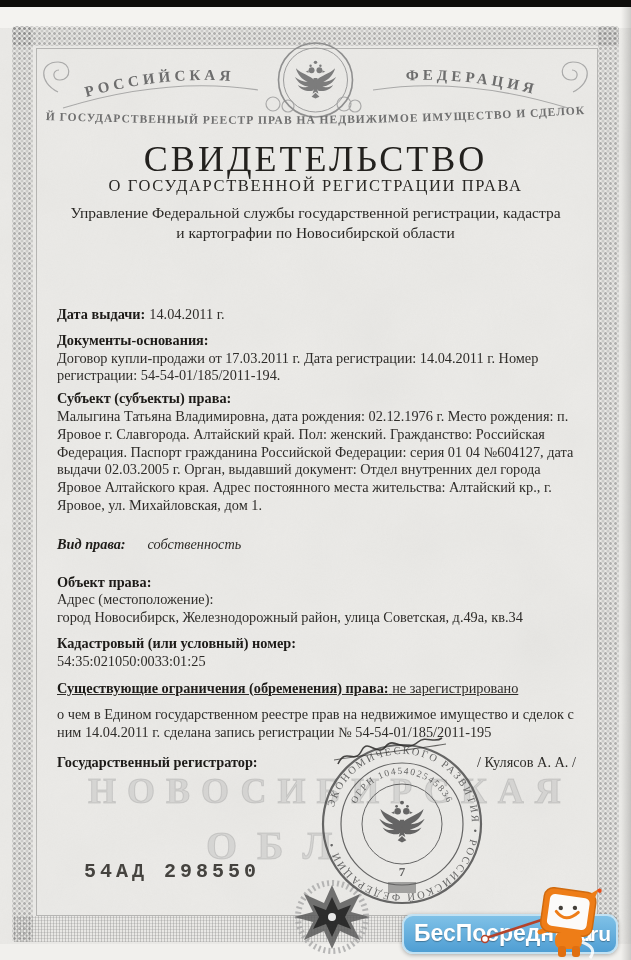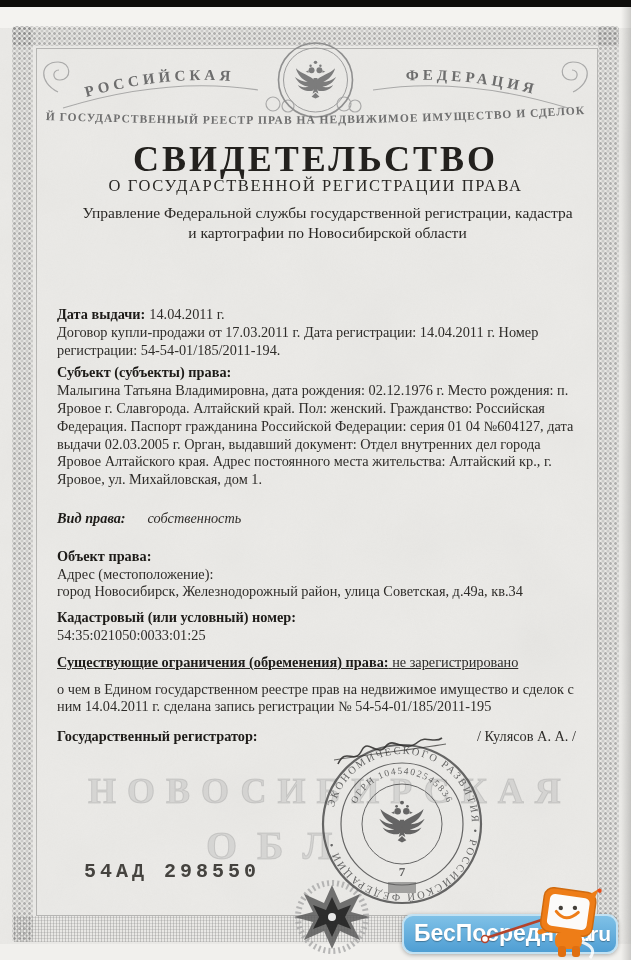--- a/index.html
+++ b/index.html
@@ -20,25 +20,25 @@
   .lace-left{left:12px;top:26px;width:21px;height:916px;border-radius:4px;}
   .lace-right{left:598px;top:26px;width:21px;height:916px;border-radius:4px;}
   .inner-frame{position:absolute;left:36px;top:48px;width:560px;height:866px;
                border:1px solid rgba(110,110,110,.42);z-index:1;}
   .guilloche-band{position:absolute;left:14px;top:916px;width:603px;height:26px;z-index:2;opacity:.75;
     background:
       repeating-linear-gradient(90deg, rgba(95,95,95,.34) 0 1px, transparent 1px 3px),
       repeating-linear-gradient(0deg, rgba(95,95,95,.22) 0 1px, transparent 1px 3px);}
   .header-svg{position:absolute;left:28px;top:34px;z-index:3;}
   .doc-title{position:absolute;left:0;top:138px;width:631px;text-align:center;z-index:3;
-             font-size:36px;font-weight:bold;letter-spacing:3px;color:#23211e;}
+             font-size:36px;font-weight:normal;letter-spacing:3px;color:#23211e;}
   .doc-subtitle{position:absolute;left:0;top:176px;width:631px;text-align:center;z-index:3;
              font-size:16.5px;letter-spacing:1.6px;color:#2a2825;}
   .doc-authority{position:absolute;left:65px;top:203px;width:501px;text-align:center;z-index:3;
-             font-size:15.5px;line-height:19.5px;color:#2a2825;margin-left:12px;}
+             font-size:15.5px;line-height:19.5px;color:#2a2825;}
   .body-text{position:absolute;left:57px;top:306px;width:519px;z-index:4;
              font-size:14.3px;line-height:17.8px;color:#2e2c29;}
   .body-text .lbl{font-weight:bold;color:#1d1b18;}
   .m-basis{margin-top:8px;} .m-subject{margin-top:5px;} .m-right{margin-top:21px;font-style:italic;}
   .m-object{margin-top:20px;} .m-cadastral{margin-top:8px;} .m-encumb{margin-top:9px;text-decoration:underline;}
   .m-note{margin-top:9px;} .m-registrar{margin-top:12px;display:flex;justify-content:space-between;}
   .val-gap-sm{margin-left:4px;} .val-gap-lg{margin-left:22px;}
   .watermark{position:absolute;left:88px;top:770px;width:470px;z-index:2;
              font-weight:bold;color:rgba(168,168,168,.30);
              -webkit-text-stroke:1px rgba(150,150,150,.32);}
@@ -134,20 +134,21 @@
 
   <div class="watermark">
     <div class="wm1">НОВОСИБИРСКАЯ</div>
     <div class="wm2">ОБЛ</div>
   </div>
 
   <div class="body-text">
     <div>
       <span class="lbl">Дата выдачи:</span><span class="val-gap-sm">14.04.2011 г.</span>
     </div>
+    <div class="m-basis lbl">Документы-основания:</div>
     <div>Договор купли-продажи от 17.03.2011 г. Дата регистрации: 14.04.2011 г. Номер регистрации: 54-54-01/185/2011-194.</div>
 
     <div class="m-subject lbl">Субъект (субъекты) права:</div>
     <div>Малыгина Татьяна Владимировна, дата рождения: 02.12.1976 г. Место рождения: п. Яровое г. Славгорода. Алтайский край. Пол: женский. Гражданство: Российская Федерация. Паспорт гражданина Российской Федерации: серия 01 04 №604127, дата выдачи 02.03.2005 г. Орган, выдавший документ: Отдел внутренних дел города Яровое Алтайского края. Адрес постоянного места жительства: Алтайский кр., г. Яровое, ул. Михайловская, дом 1.</div>
 
     <div class="m-right">
       <span class="lbl">Вид права:</span><span class="val-gap-lg">собственность</span>
     </div>
 
     <div class="m-object lbl">Объект права:</div>

